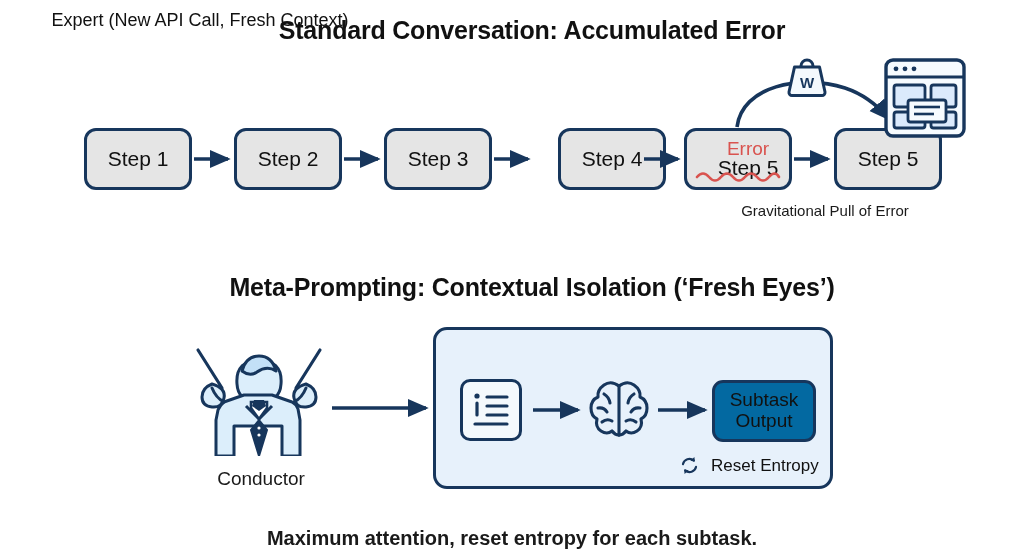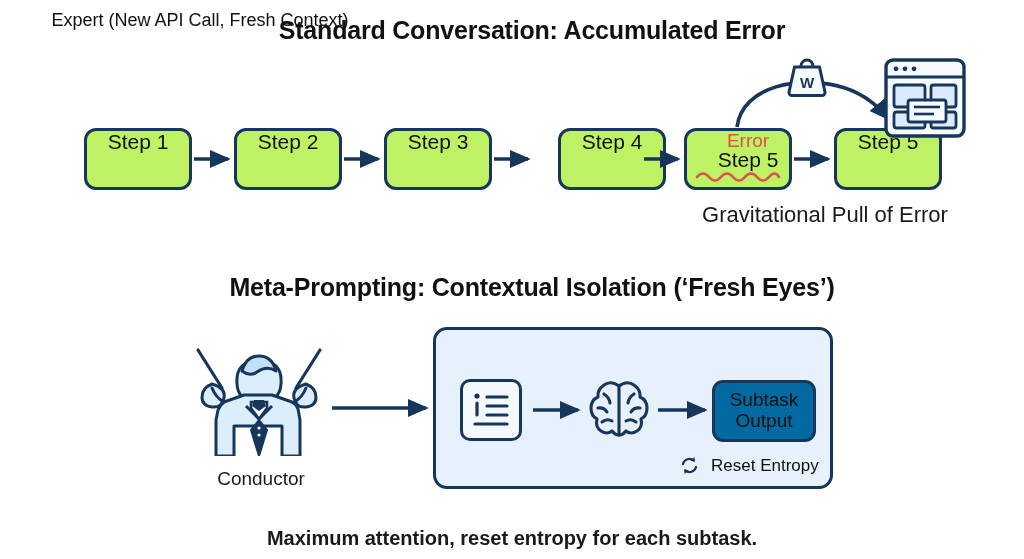--- a/index.html
+++ b/index.html
@@ -42,21 +42,21 @@
   .caption {
     position: absolute;
     text-align: center;
     white-space: nowrap;
     color: #1a1a1a;
   }
   #gravity-caption {
     left: 660px;
     width: 330px;
     top: 202px;
-    font-size: 22px;
+    font-size: 15px;
     font-weight: 400;
   }
   #bottom-caption {
     left: 0;
     width: 1024px;
     top: 527px;
     font-size: 20px;
     font-weight: 700;
   }
   #conductor-label {
@@ -65,27 +65,27 @@
     top: 456px;
     font-size: 19px;
     font-weight: 400;
     margin-top: 12px;
   }
 
   
   .step-box {
     position: absolute;
     box-sizing: border-box;
-    background: #bef264;
+    background: #e5e5e5;
     border: 3px solid #17365c;
     border-radius: 12px;
     display: flex;
     flex-direction: column;
     align-items: center;
-    justify-content: flex-start;
+    justify-content: center;
     font-size: 21px;
     color: #111111;
     line-height: 1.05;
   }
   .step-box .err-label {
     color: #d9534f;
     font-size: 19px;
     line-height: 1;
     margin-bottom: -1px;
   }

